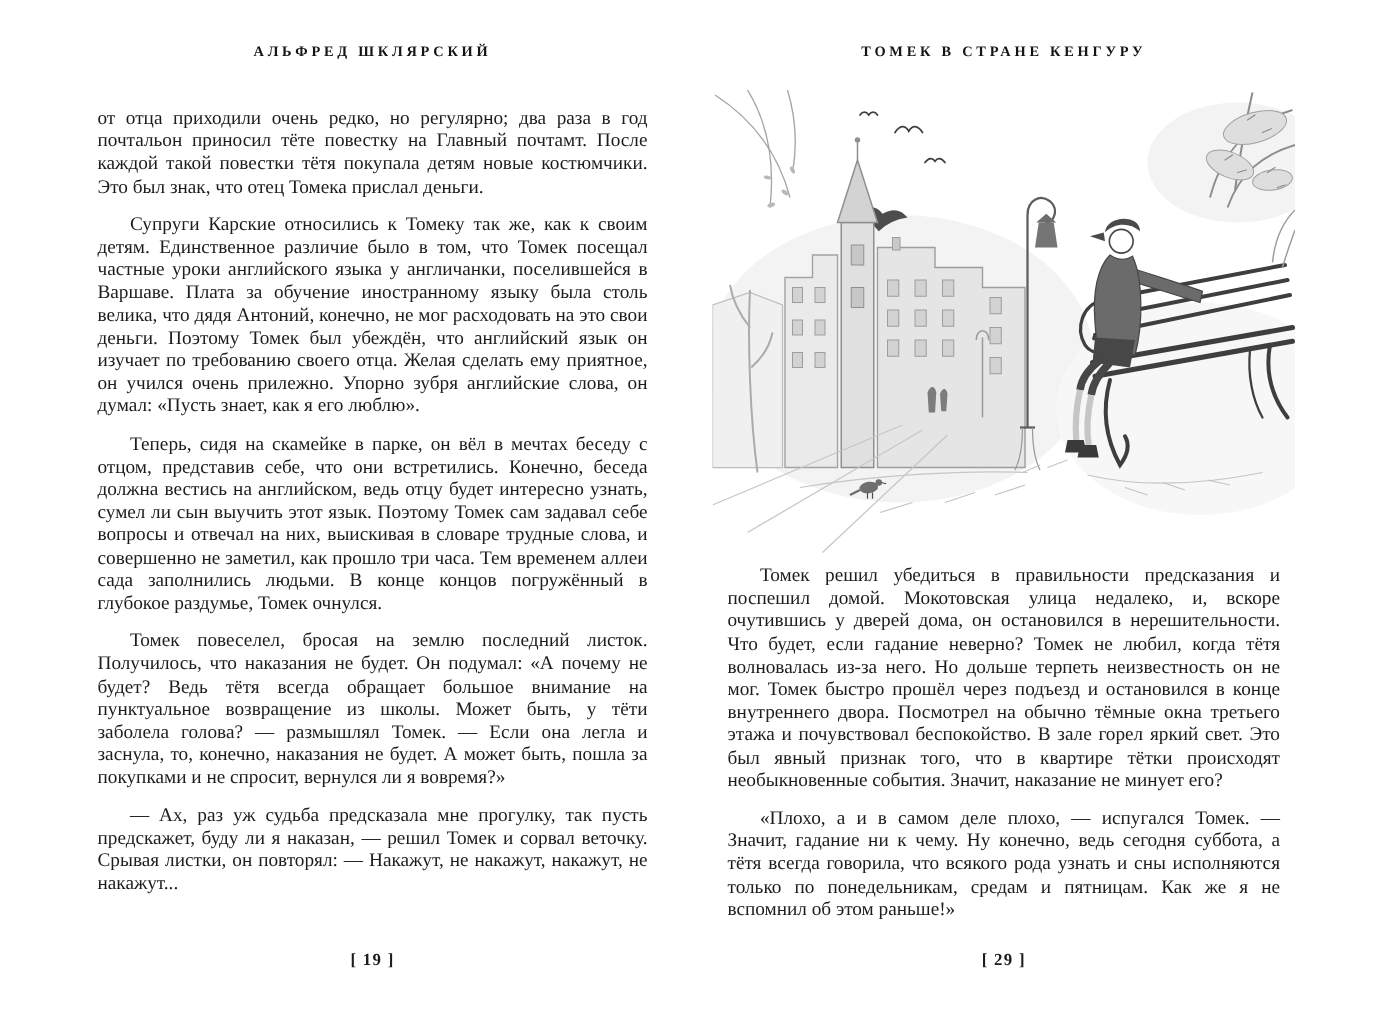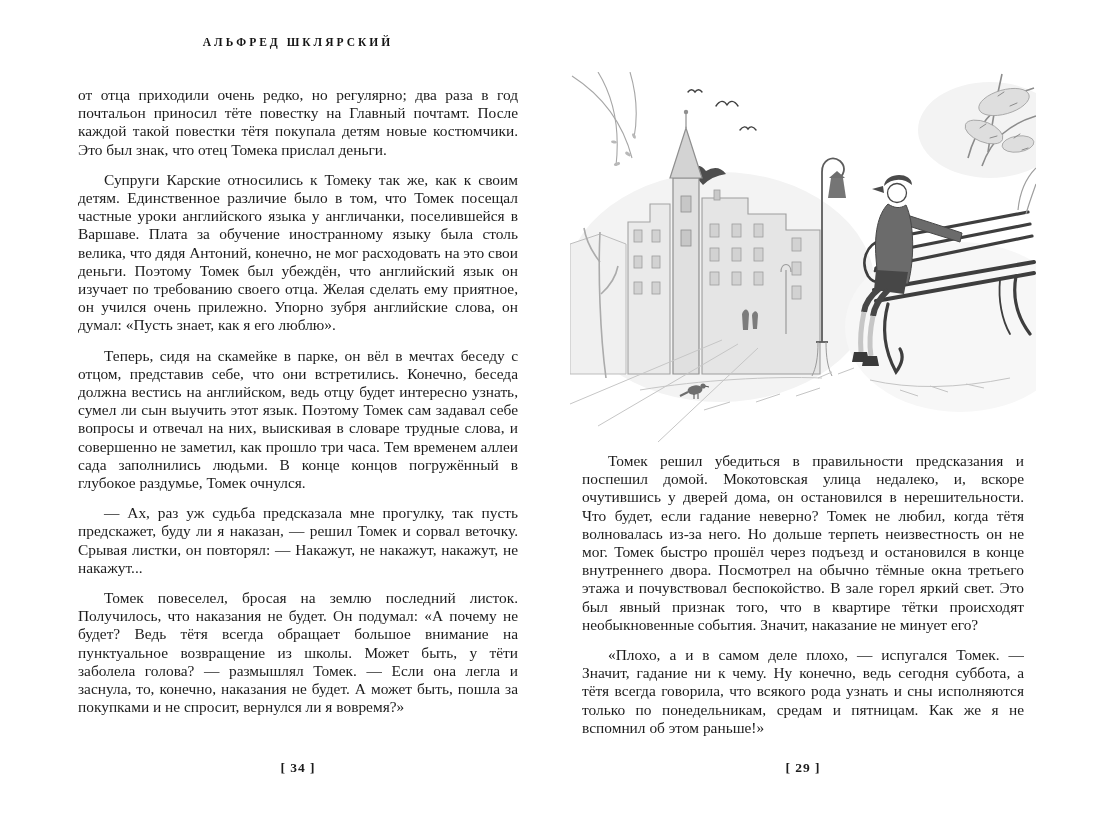--- a/index.html
+++ b/index.html
@@ -41,27 +41,28 @@
 <body>
 
 <div class="spread">
 
   <div class="page page--left">
     <div class="running-head">АЛЬФРЕД ШКЛЯРСКИЙ</div>
     <div class="text-block">
       <p class="no-indent">от отца приходили очень редко, но регулярно; два раза в год почтальон приносил тёте повестку на Главный почтамт. После каждой такой повестки тётя покупала детям новые костюмчики. Это был знак, что отец Томека прислал деньги.</p>
       <p>Супруги Карские относились к Томеку так же, как к своим детям. Единственное различие было в том, что Томек посещал частные уроки английского языка у англичанки, поселившейся в Варшаве. Плата за обучение иностранному языку была столь велика, что дядя Антоний, конечно, не мог расходовать на это свои деньги. Поэтому Томек был убеждён, что английский язык он изучает по требованию своего отца. Желая сделать ему приятное, он учился очень прилежно. Упорно зубря английские слова, он думал: «Пусть знает, как я его люблю».</p>
       <p>Теперь, сидя на скамейке в парке, он вёл в мечтах беседу с отцом, представив себе, что они встретились. Конечно, беседа должна вестись на английском, ведь отцу будет интересно узнать, сумел ли сын выучить этот язык. Поэтому Томек сам задавал себе вопросы и отвечал на них, выискивая в словаре трудные слова, и совершенно не заметил, как прошло три часа. Тем временем аллеи сада заполнились людьми. В конце концов погружённый в глубокое раздумье, Томек очнулся.</p>
+      <p>Томек повеселел, бросая на землю последний листок. Получилось, что наказания не будет. Он подумал: «А почему не будет? Ведь тётя всегда обращает большое внимание на пунктуальное возвращение из школы. Может быть, у тёти заболела голова? — размышлял Томек. — Если она легла и заснула, то, конечно, наказания не будет. А может быть, пошла за покупками и не спросит, вернулся ли я вовремя?»</p>
       <p>— Ах, раз уж судьба предсказала мне прогулку, так пусть предскажет, буду ли я наказан, — решил Томек и сорвал веточку. Срывая листки, он повторял: — Накажут, не накажут, накажут, не накажут...</p>
-      <p>Томек повеселел, бросая на землю последний листок. Получилось, что наказания не будет. Он подумал: «А почему не будет? Ведь тётя всегда обращает большое внимание на пунктуальное возвращение из школы. Может быть, у тёти заболела голова? — размышлял Томек. — Если она легла и заснула, то, конечно, наказания не будет. А может быть, пошла за покупками и не спросит, вернулся ли я вовремя?»</p>
     </div>
-    <div class="page-number">[ 34 ]</div>
+    <div class="page-number">[ 19 ]</div>
   </div>
 
   <div class="page page--right">
+    <div class="running-head">ТОМЕК В СТРАНЕ КЕНГУРУ</div>
 
     <svg class="illustration" viewBox="0 0 466 374" xmlns="http://www.w3.org/2000/svg" role="img" aria-label="Штриховой рисунок: мальчик в кепке сидит на парковой скамейке; позади городская улица с башней со шпилем, уличный фонарь, летящие птицы, голубь на земле, ветви деревьев">
 
       <g fill="#f3f3f3" stroke="none">
         <ellipse cx="150" cy="215" rx="155" ry="115"></ellipse>
         <ellipse cx="420" cy="58" rx="72" ry="48"></ellipse>
         <ellipse cx="390" cy="255" rx="115" ry="85" fill="#f7f7f7"></ellipse>
       </g>
 
       <g stroke="#a6a6a6" fill="none" stroke-width="1.1">

